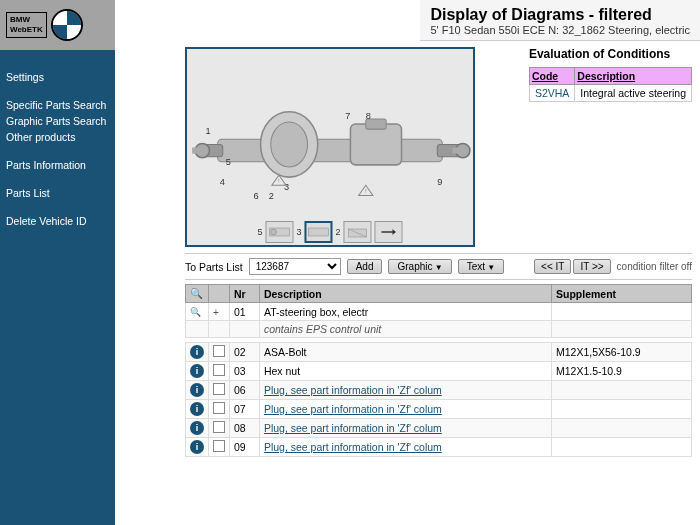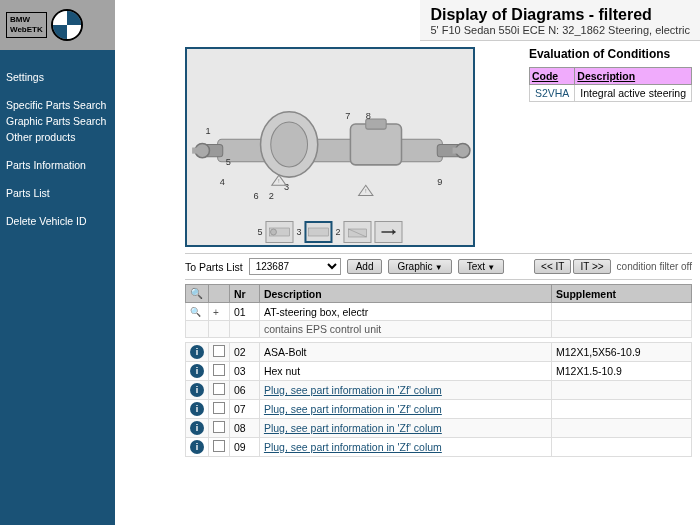--- a/index.html
+++ b/index.html
@@ -466,21 +466,21 @@
           </td>
           <td>01</td>
           <td>AT-steering box, electr</td>
           <td></td>
         </tr>
 
         <tr>
           <td></td>
           <td></td>
           <td></td>
-          <td style="color:#555;margin-top:7px;">contains EPS control unit</td>
+          <td style="font-style:italic; color:#555;margin-top:7px;">contains EPS control unit</td>
           <td></td>
         </tr>
 
         <tr class="spacer-row">
             <td colspan="5"></td>
           </tr>
 
         <tr>
           <td>
             <span class="icon-info">i</span>

